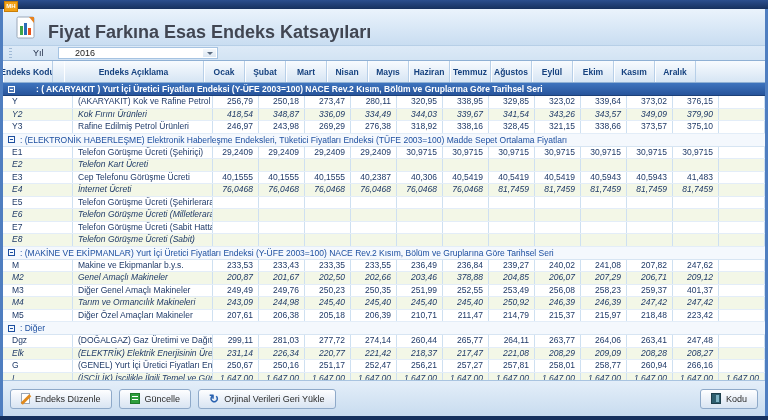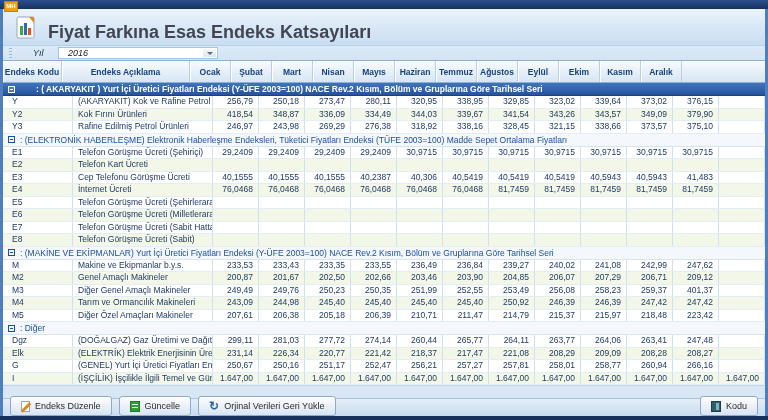--- a/index.html
+++ b/index.html
@@ -21,69 +21,69 @@
   .bottom-strip { position: absolute; left: 0; right: 0; bottom: 0; height: 4px;
     background: #16315E; z-index: 5; }
 
   .header-band { position: absolute; top: 9px; left: 3px; right: 3px; height: 37px;
     background: linear-gradient(#EAF3FC, #C9DDF1); border-bottom: 1px solid #B7CFE7; }
   .app-icon { position: absolute; left: 11px; top: 6px; }
   .page-title { position: absolute; left: 45px; top: 13px; font-size: 18px;
     font-weight: bold; color: #414652; }
 
   .toolbar-band { position: absolute; top: 46px; left: 3px; right: 3px; height: 22px;
-    background: linear-gradient(#DDEAF7, #CDE0F2); border-bottom: 1px solid #A9C6E4; font-style: italic; }
+    background: linear-gradient(#DDEAF7, #CDE0F2); border-bottom: 1px solid #A9C6E4; }
   .grip { position: absolute; left: 6px; top: 2px; bottom: 2px; width: 3px;
     background: repeating-linear-gradient(#9FB9D6 0 1px, transparent 1px 3px); }
   .year-label { position: absolute; left: 30px; top: 2px; font-size: 9px; color: #1E2B45; }
   .year-combo { position: absolute; left: 55px; top: 1px; width: 160px; height: 12px;
     background: #fff; border: 1px solid #A5C3E2; font-size: 9px; color: #222;
-    line-height: 10px; padding-left: 9px; }
+    line-height: 10px; padding-left: 16px; }
   .combo-arrow { position: absolute; right: 1px; top: 1px; bottom: 1px; width: 13px;
     background: linear-gradient(#F4F8FC, #DCE7F2); display: flex;
     align-items: center; justify-content: center; }
   .combo-arrow::after { content: ""; width: 0; height: 0;
     border-left: 3px solid transparent; border-right: 3px solid transparent;
     border-top: 3px solid #5A6B80; }
 
   
   .grid { position: absolute; top: 60px; left: 3px; width: 762px; height: 326px;
     background: #EAF2FB; border-bottom: 1px solid #C2D7EC; overflow: hidden; }
   .grid-header { display: flex; height: 23px;
     background: linear-gradient(#F8FBFE, #D6E5F4);
     border-top: 1px solid #8FB0D4; border-bottom: 1px solid #8FB0D4; }
   .hcell { display: flex; align-items: center; justify-content: center;
     font-size: 8.5px; font-weight: bold; color: #16427F;
     border-right: 1px solid #B7CFE8; box-shadow: inset 1px 0 0 #FDFEFF;
     overflow: hidden; white-space: nowrap; }
-  .w-code { width: 59px; } .w-desc { width: 128px; } .w-val { width: 41px; }
+  .w-code { width: 50px; } .w-desc { width: 140px; margin-left: 11px; } .w-val { width: 41px; }
 
   .grp { height: 13px; display: flex; align-items: center; font-size: 8.5px;
     color: #1D4FA0; background: #F4F8FD; border-bottom: 1px solid #D7E5F3;
     overflow: hidden; white-space: nowrap; }
   .grp.sel { background: linear-gradient(#3E74BE, #27549B); color: #fff;
     font-weight: bold; border-bottom: 1px solid #1D4078; gap: 16px; }
   .box { width: 7px; height: 7px; border: 1px solid currentColor;
     margin: 0 5px 0 5px; position: relative; flex: none; background: rgba(255,255,255,0.15); }
   .box::after { content: ""; position: absolute; left: 1px; right: 1px; top: 2px;
     border-top: 1px solid currentColor; }
 
   .row { display: flex; height: 12.5px; font-size: 8.5px; color: #1F3A68;
     background: #fff; border-bottom: 1px solid #E3EDF8; }
-  .row.alt { background: #F3F7E7; }
+  .row.alt { background: #F3F7E7; font-style: italic; }
   .cell { border-right: 1px solid #CEE0F1; line-height: 11.5px;
     overflow: hidden; white-space: nowrap; flex: none; }
   .c-code { width: 70px; padding-left: 9px; }
   .c-desc { width: 140px; padding-left: 5px; }
   .c-val  { width: 46px; text-align: right; padding-right: 5px; }
 
   
-  .footer { position: absolute; left: 3px; right: 3px; bottom: 4px; height: 18px;
+  .footer { position: absolute; left: 3px; right: 3px; bottom: 4px; height: 36px;
     background: linear-gradient(#E4EEF9, #C8DCEF); border-top: 1px solid #A9C4E0;
-    display: flex; align-items: flex-end; padding: 0 7px; gap: 7px; }
+    display: flex; align-items: center; padding: 0 7px; gap: 7px; }
   .btn { height: 20px; display: inline-flex; align-items: center; gap: 5px;
     padding: 0 10px; font-size: 9px; color: #2B2B2B;
     background: linear-gradient(#FEFEFF, #D8E4F2); border: 1px solid #8EA9C9;
     border-radius: 3px; cursor: default; }
   .spacer { flex: 1; }
 
   .ic { position: relative; display: inline-block; flex: none; }
   .ic-edit { width: 9px; height: 11px; background: #fff; border: 1px solid #9AA7B8; }
   .ic-edit::after { content: ""; position: absolute; left: -2px; top: 4px;
     width: 12px; height: 3px; background: #E08A1E; transform: rotate(-45deg); }
@@ -339,33 +339,33 @@
         <div class="cell c-desc">Makine ve Ekipmanlar b.y.s.</div>
         <div class="cell c-val">233,53</div>
         <div class="cell c-val">233,43</div>
         <div class="cell c-val">233,35</div>
         <div class="cell c-val">233,55</div>
         <div class="cell c-val">236,49</div>
         <div class="cell c-val">236,84</div>
         <div class="cell c-val">239,27</div>
         <div class="cell c-val">240,02</div>
         <div class="cell c-val">241,08</div>
-        <div class="cell c-val">242,99</div>
+        <div class="cell c-val">207,82</div>
         <div class="cell c-val">247,62</div>
         <div class="cell c-val"></div>
       </div>
       <div class="row alt">
         <div class="cell c-code">M2</div>
         <div class="cell c-desc">Genel Amaçlı Makineler</div>
         <div class="cell c-val">200,87</div>
         <div class="cell c-val">201,67</div>
         <div class="cell c-val">202,50</div>
         <div class="cell c-val">202,66</div>
         <div class="cell c-val">203,46</div>
-        <div class="cell c-val">203,90</div>
+        <div class="cell c-val">378,88</div>
         <div class="cell c-val">204,85</div>
         <div class="cell c-val">206,07</div>
         <div class="cell c-val">207,29</div>
         <div class="cell c-val">206,71</div>
         <div class="cell c-val">209,12</div>
         <div class="cell c-val"></div>
       </div>
       <div class="row">
         <div class="cell c-code">M3</div>
         <div class="cell c-desc">Diğer Genel Amaçlı Makineler</div>

